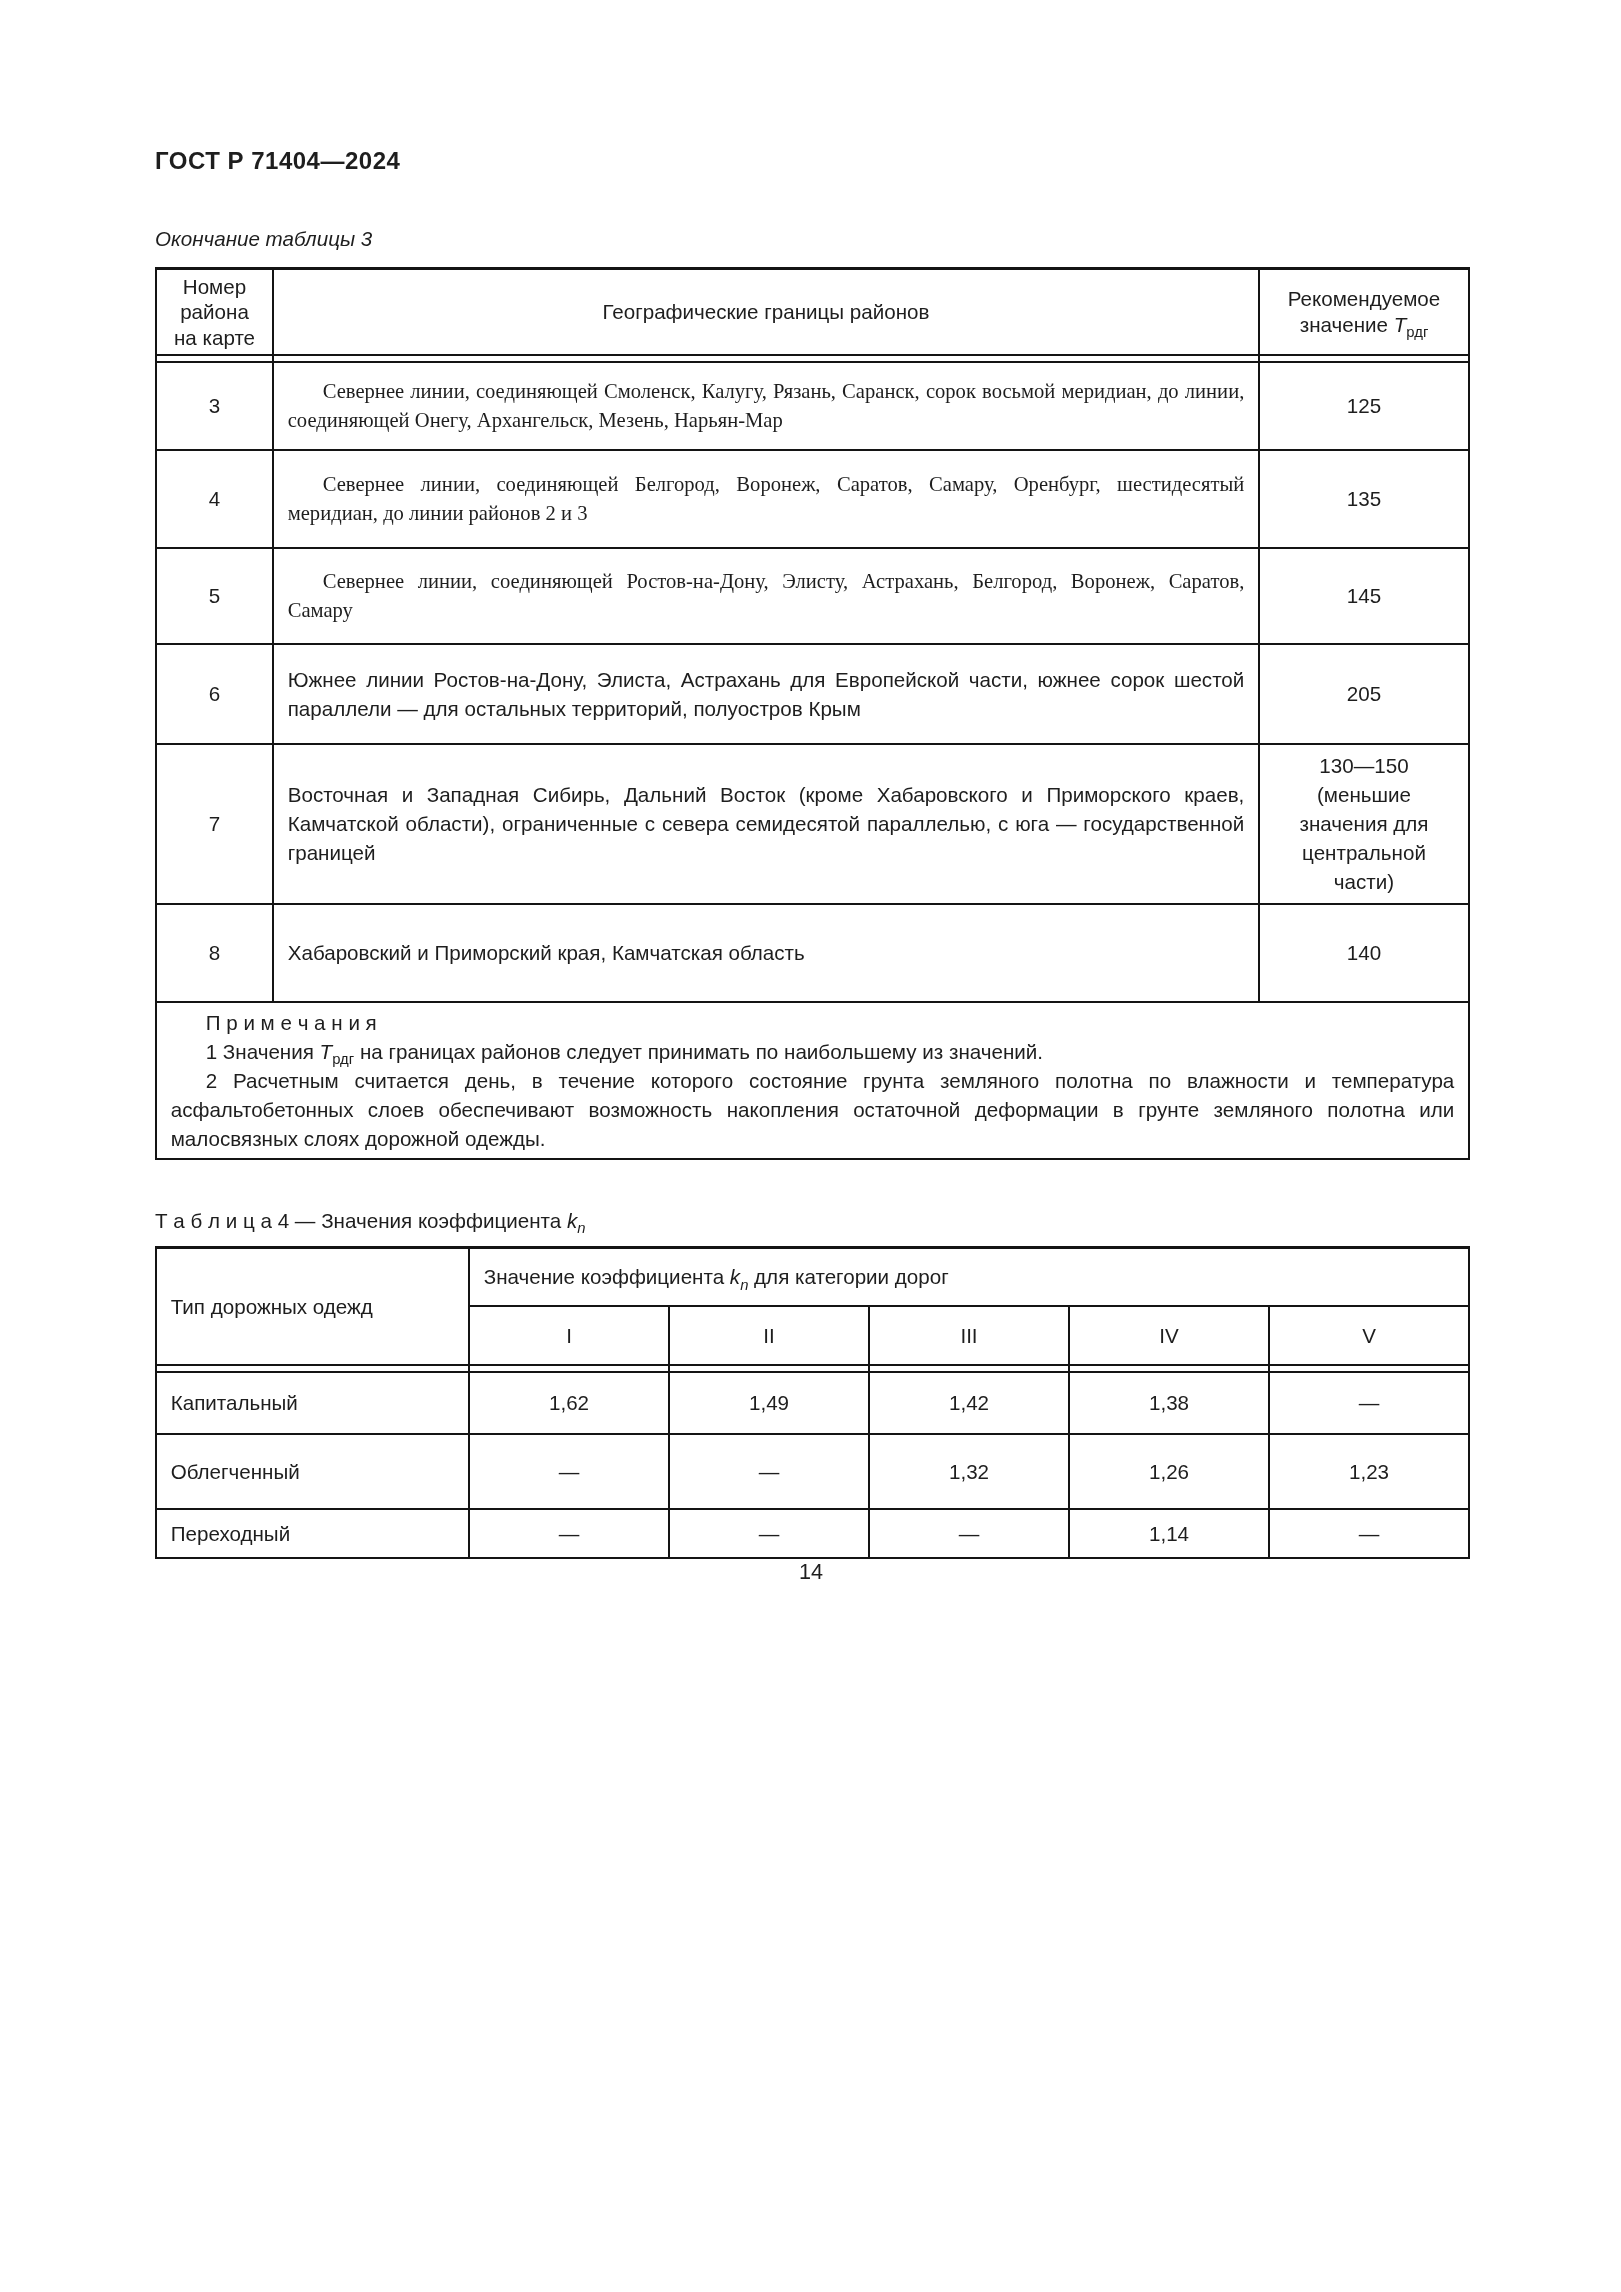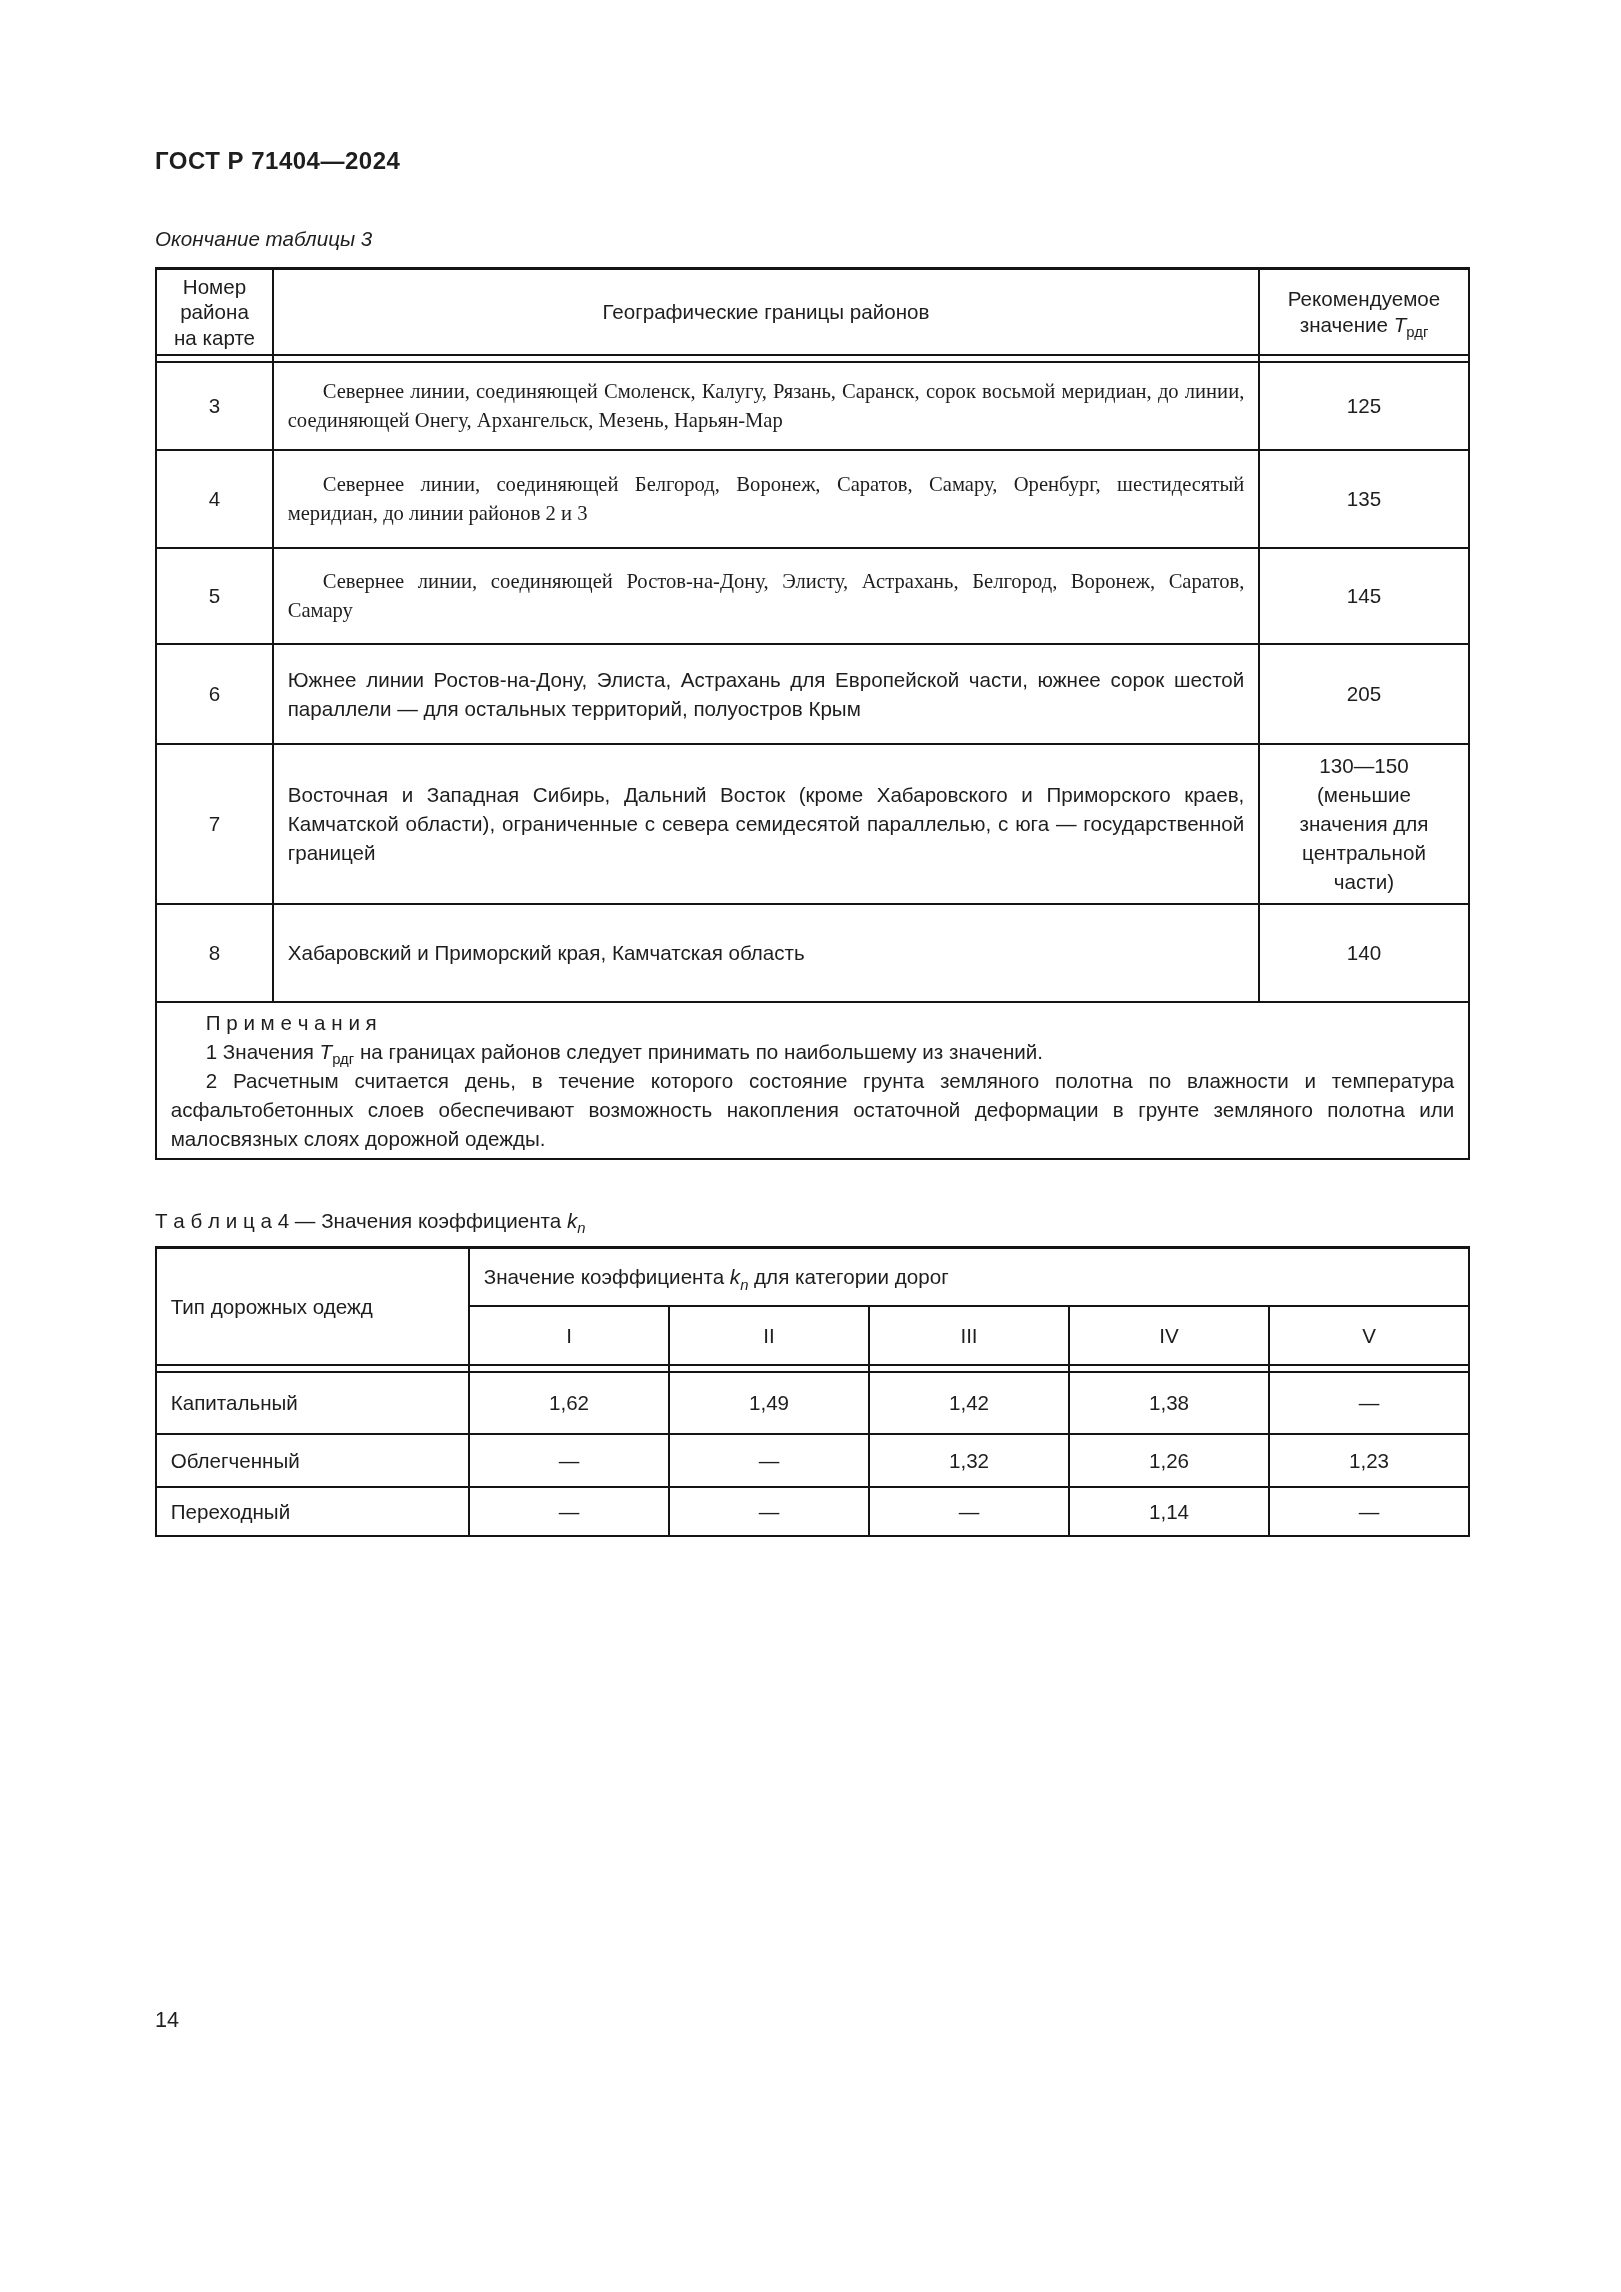--- a/index.html
+++ b/index.html
@@ -57,21 +57,21 @@
   p.note { margin: 0; text-indent: 35px; text-align: justify; line-height: 29px; }
   .t4-caption { margin-top: 49px; font-size: 20.6px; }
   sub {
     font-size: 0.72em;
     vertical-align: baseline;
     position: relative;
     top: 0.38em;
     line-height: 0;
   }
   i.sym { font-family: "Liberation Sans", sans-serif; }
-  .page-number { margin-top: 470px; font-size: 21.6px; }
+  .page-number { font-size: 21.6px; text-align: center; }
 </style>
 </head>
 <body>
 
 <div class="page">
 
   <div class="doc-code">ГОСТ Р 71404—2024</div>
 
   <div class="t3-caption">Окончание таблицы 3</div>
 
@@ -174,21 +174,21 @@
         </tr>
 
     <tr class="datarow" style="height:62px">
       <td>Капитальный</td>
       <td class="c">1,62</td>
       <td class="c">1,49</td>
       <td class="c">1,42</td>
       <td class="c">1,38</td>
       <td class="c">—</td>
     </tr>
-    <tr class="datarow" style="height:53px">
+    <tr class="datarow" style="height:75px">
       <td>Облегченный</td>
       <td class="c">—</td>
       <td class="c">—</td>
       <td class="c">1,32</td>
       <td class="c">1,26</td>
       <td class="c">1,23</td>
     </tr>
     <tr class="datarow" style="height:49px">
       <td>Переходный</td>
       <td class="c">—</td>

